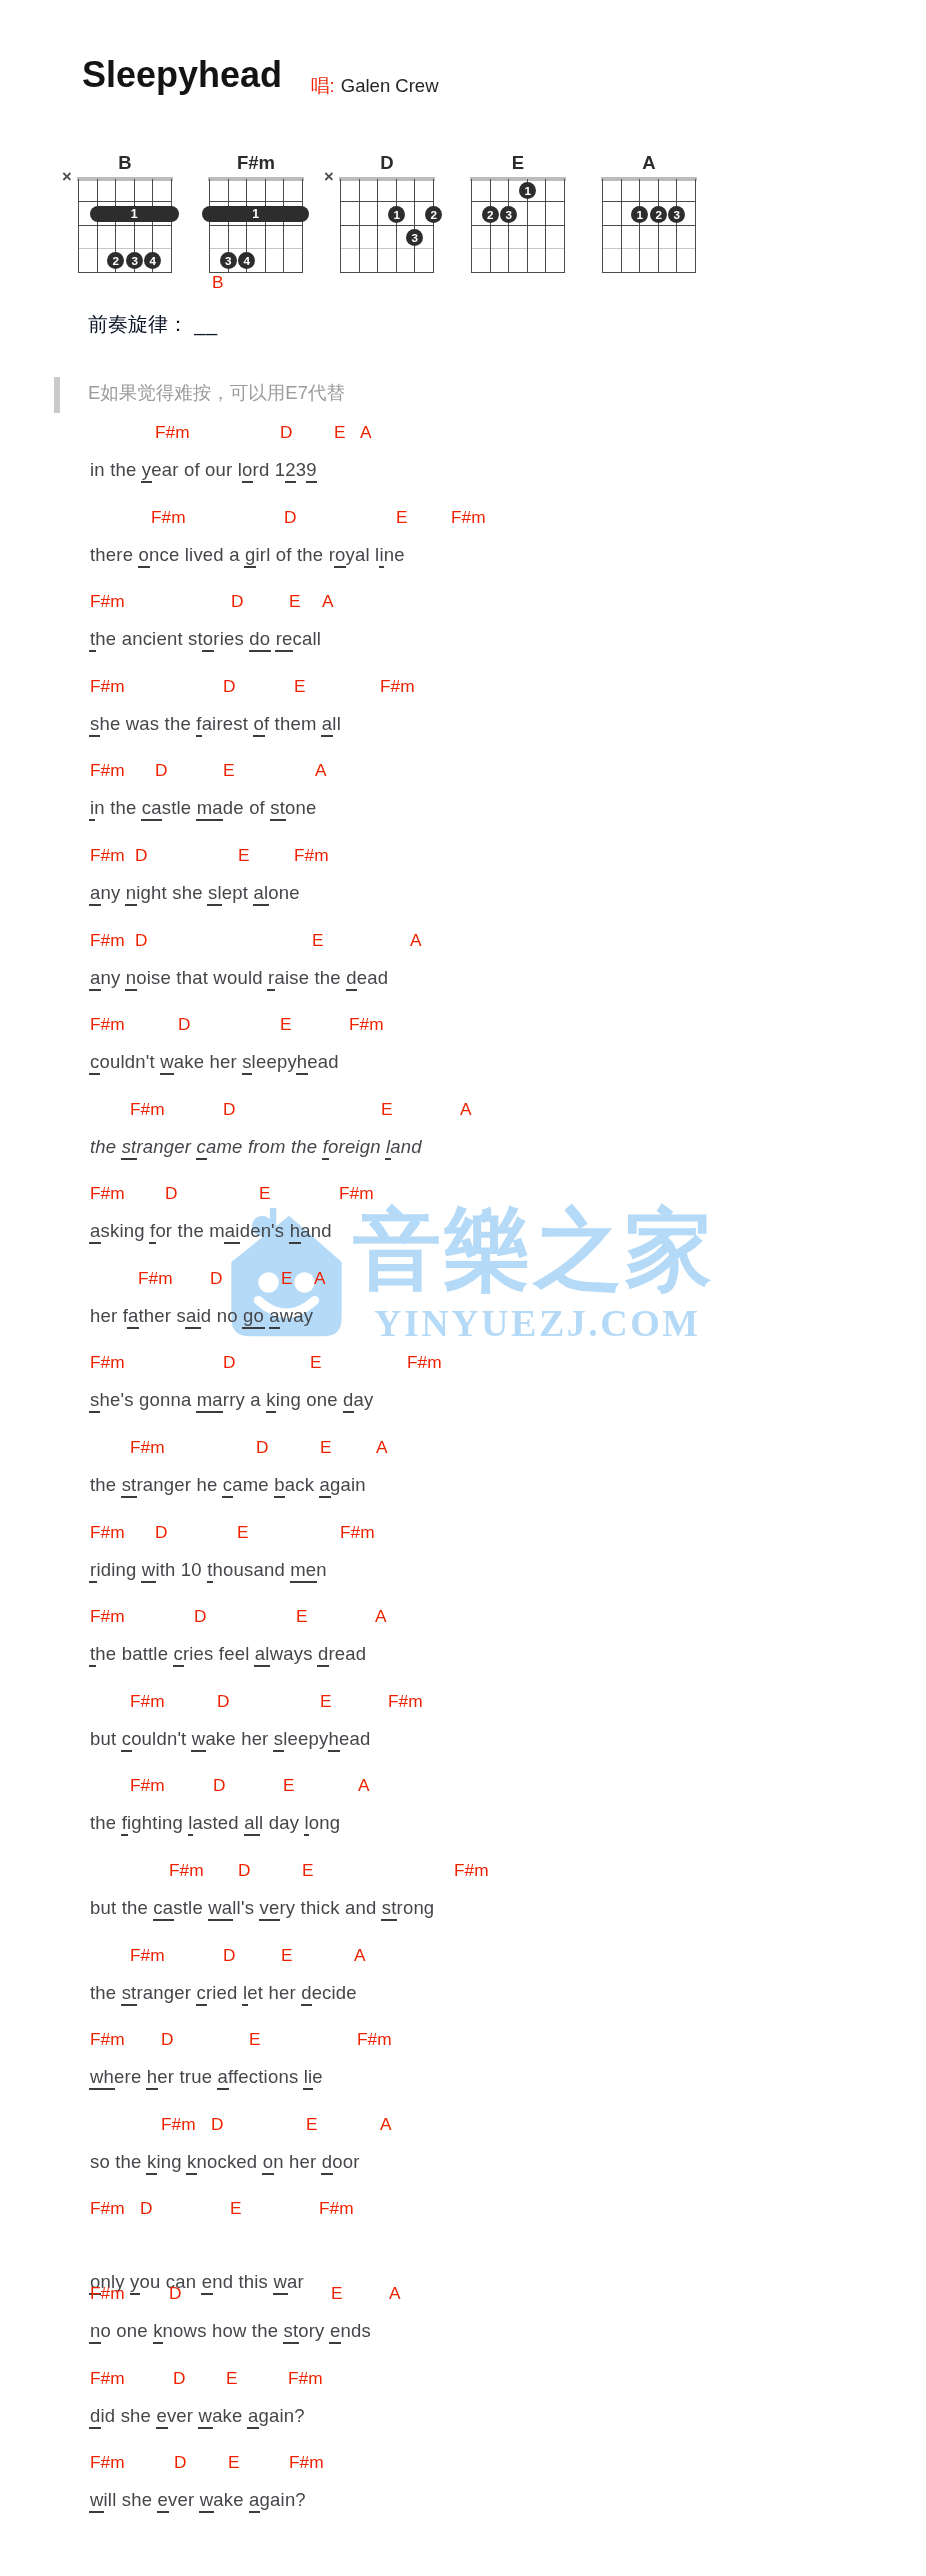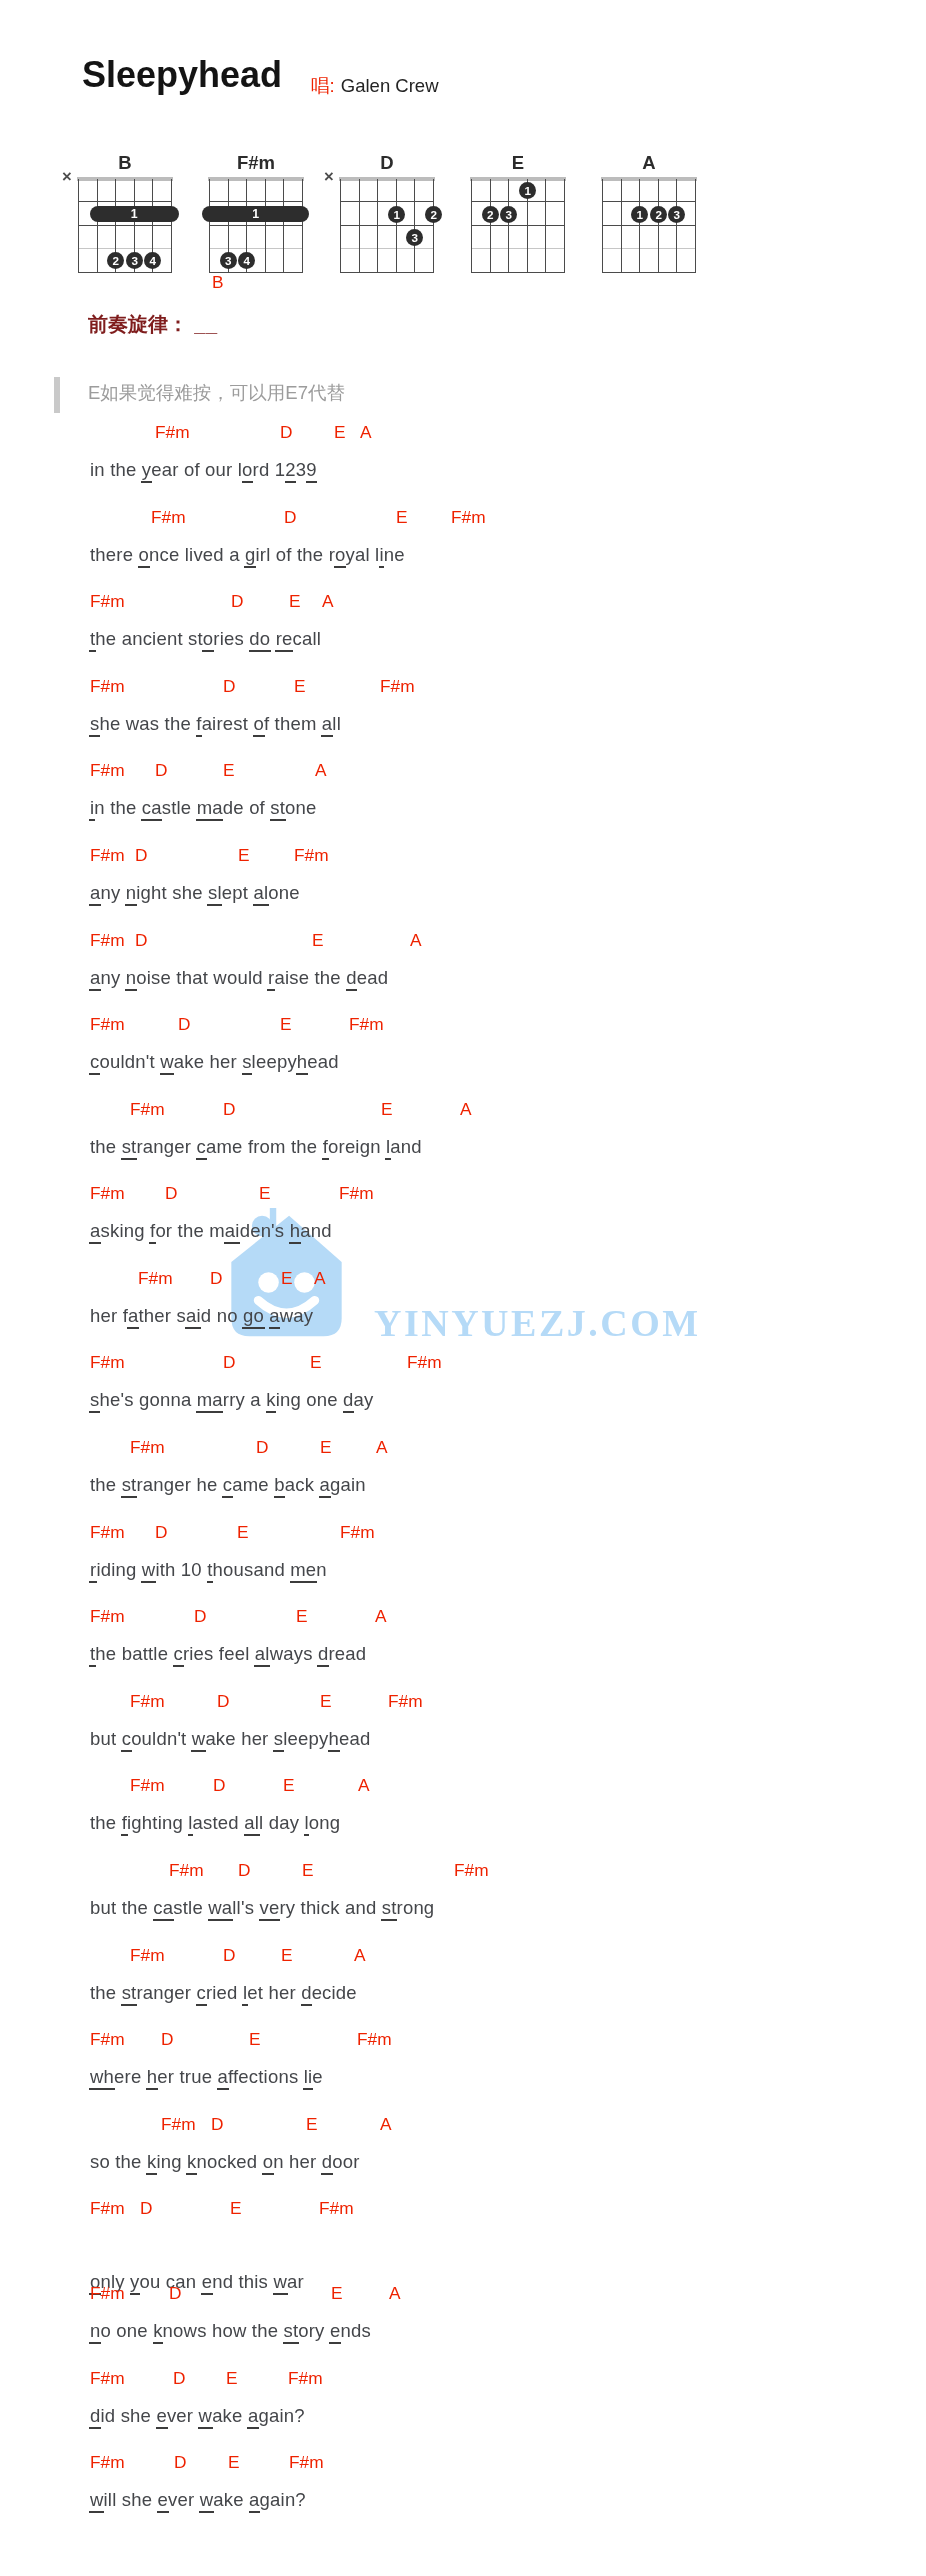--- a/index.html
+++ b/index.html
@@ -44,21 +44,21 @@
   .dia-dot{
     position:absolute; width:17.3px; height:17.3px; border-radius:50%; background:#2d2d2d;
     color:#ffffff; font-size:11.7px; font-weight:700; text-align:center; line-height:17.3px;
   }
   .intro-chord{
     position:absolute; left:212px; top:272px;
     font-size:17.3px; color:#ee2200; z-index:2;
   }
   .intro-line{
     position:absolute; left:88px; top:311px;
-    font-size:20px; font-weight:700; color:#7f1d1d; z-index:2;
+    font-size:20px; font-weight:400; color:#0f172a; z-index:2;
   }
   .intro-line .intro-blank{margin-left:6.2px; letter-spacing:0.6px;}
   .note-bar{
     position:absolute; left:54px; top:377px; width:6.2px; height:36px;
     background:#c9c9c9; z-index:2;
   }
   .note-text{
     position:absolute; left:88px; top:380px;
     font-size:18.5px; color:#9c9c9c; z-index:2;
   }
@@ -120,20 +120,21 @@
 
   <div class="wm-center">
     <svg class="wm-house" width="119" height="136" viewBox="0 -10 90 106">
       <circle cx="26" cy="4" r="8" fill="#b5daf7"></circle>
       <rect x="32" y="-10" width="5" height="18" fill="#b5daf7"></rect>
       <path d="M47 -4 L88 32 L88 76 Q88 90 74 90 L16 90 Q2 90 2 76 L2 32 Z" fill="#b5daf7"></path>
       <circle cx="31" cy="48" r="8" fill="#ffffff"></circle>
       <circle cx="59" cy="48" r="8" fill="#ffffff"></circle>
       <path d="M23 62 Q45 82 67 62" stroke="#ffffff" stroke-width="7" fill="none" stroke-linecap="round"></path>
     </svg>
+    <div class="wm-cn">音樂之家</div>
     <div class="wm-url">YINYUEZJ.COM</div>
   </div>
 
 
   <h1 class="title">Sleepyhead</h1>
   <div class="singer">
     <span class="singer-label">唱:</span><span class="singer-name">Galen Crew</span>
   </div>
 
   <div id="diagrams">
@@ -286,21 +287,21 @@
         <div class="chord" style="left: 320px;">A</div>
       </div>
       <div class="pair" style="top: 592px;">
         <div class="lyric" style="top: 37px;"><span class="u">c</span>ouldn't <span class="u">w</span>ake her <span class="u">s</span>leepy<span class="u">h</span>ead</div>
         <div class="chord" style="left: 0px;">F#m</div>
         <div class="chord" style="left: 88px;">D</div>
         <div class="chord" style="left: 190px;">E</div>
         <div class="chord" style="left: 259px;">F#m</div>
       </div>
       <div class="pair" style="top: 677px;">
-        <div class="lyric" style="top: 37px;">the <span class="u">st</span>ranger <span class="u">c</span>ame from the <span class="u">f</span>oreign <span class="u">l</span>and</div>
+        <div class="lyric" style="top: 37px; font-style: italic;">the <span class="u">st</span>ranger <span class="u">c</span>ame from the <span class="u">f</span>oreign <span class="u">l</span>and</div>
         <div class="chord" style="left: 40px;">F#m</div>
         <div class="chord" style="left: 133px;">D</div>
         <div class="chord" style="left: 291px;">E</div>
         <div class="chord" style="left: 370px;">A</div>
       </div>
       <div class="pair" style="top: 761px;">
         <div class="lyric" style="top: 37px;"><span class="u">a</span>sking <span class="u">f</span>or the m<span class="u">ai</span>den's <span class="u">h</span>and</div>
         <div class="chord" style="left: 0px;">F#m</div>
         <div class="chord" style="left: 75px;">D</div>
         <div class="chord" style="left: 169px;">E</div>

